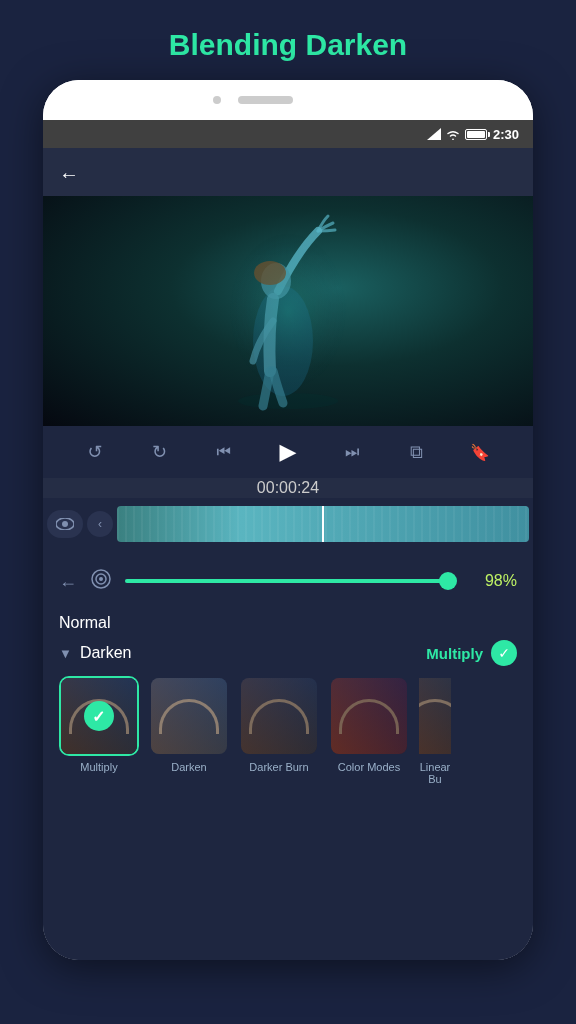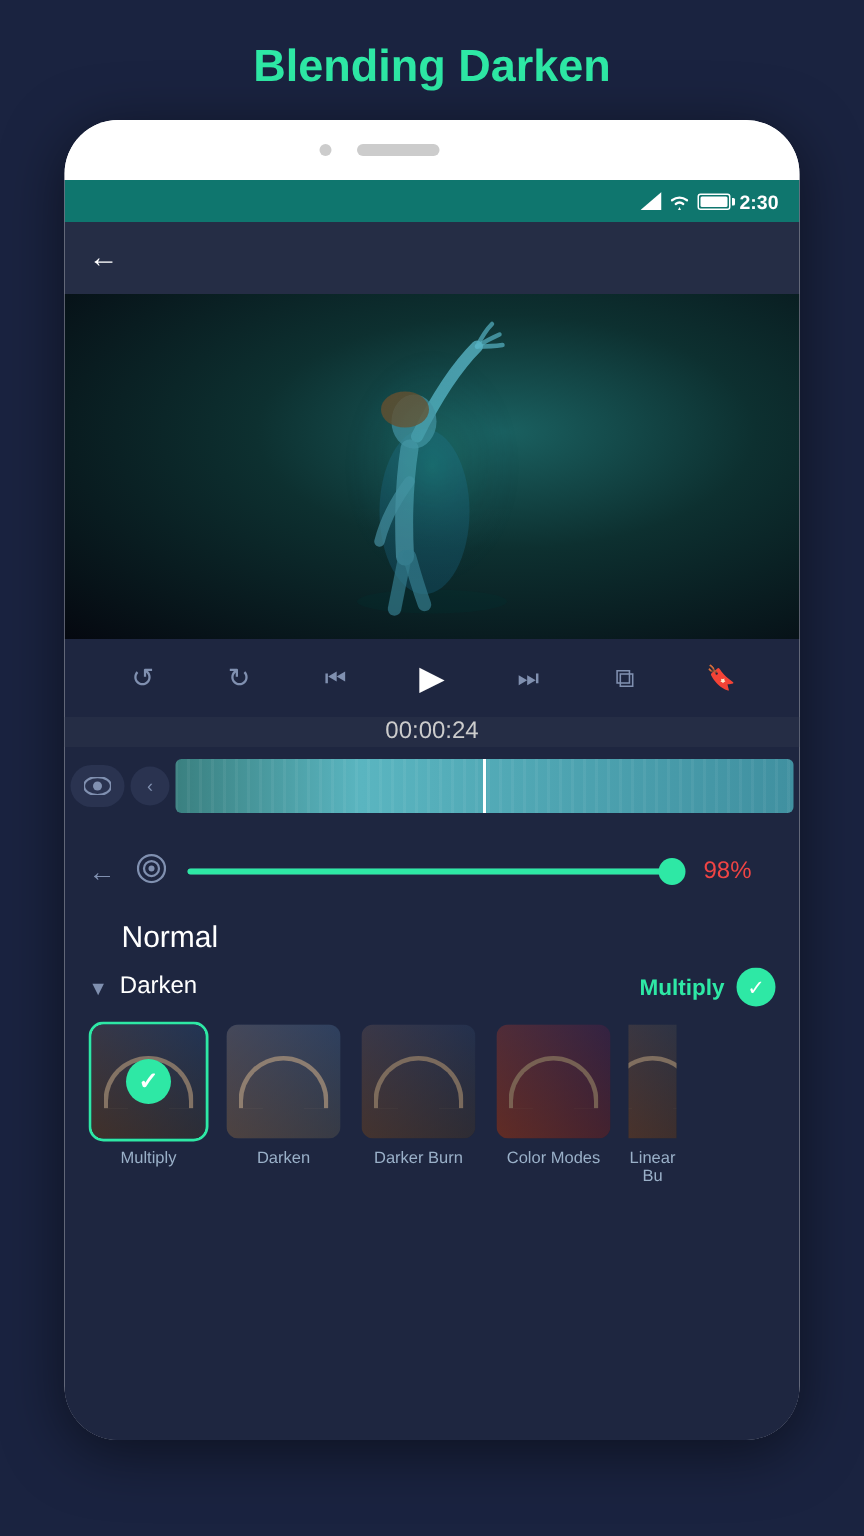--- a/index.html
+++ b/index.html
@@ -67,21 +67,21 @@
 
     .app-screen {
       flex: 1;
       background: #1e2640;
       display: flex;
       flex-direction: column;
       overflow: hidden;
     }
 
     .status-bar {
-      background: #0f766e;
+      background: #404040;
       height: 28px;
       display: flex;
       align-items: center;
       justify-content: flex-end;
       padding: 0 14px;
       flex-shrink: 0;
     }
 
     .status-bar-time {
       color: #fff;
@@ -322,37 +322,37 @@
       height: 18px;
       background: #2ee8a5;
       border-radius: 50%;
       position: absolute;
       right: -2px;
       top: 50%;
       transform: translateY(-50%);
     }
 
     .opacity-value {
-      color: #ef4444;
+      color: #bef264;
       font-size: 16px;
       font-weight: 500;
       width: 48px;
+      text-align: right;
     }
 
     .blend-mode-label {
       background: #1e2640;
       padding: 8px 16px 8px;
       flex-shrink: 0;
     }
 
     .blend-mode-text {
       color: #fff;
-      font-size: 20px;
+      font-size: 16px;
       font-weight: 500;
-      margin-left: 22px;
     }
 
     .blend-categories {
       background: #1e2640;
       flex: 1;
       overflow: hidden;
       padding: 0 16px 8px;
     }
 
     .category-header {

